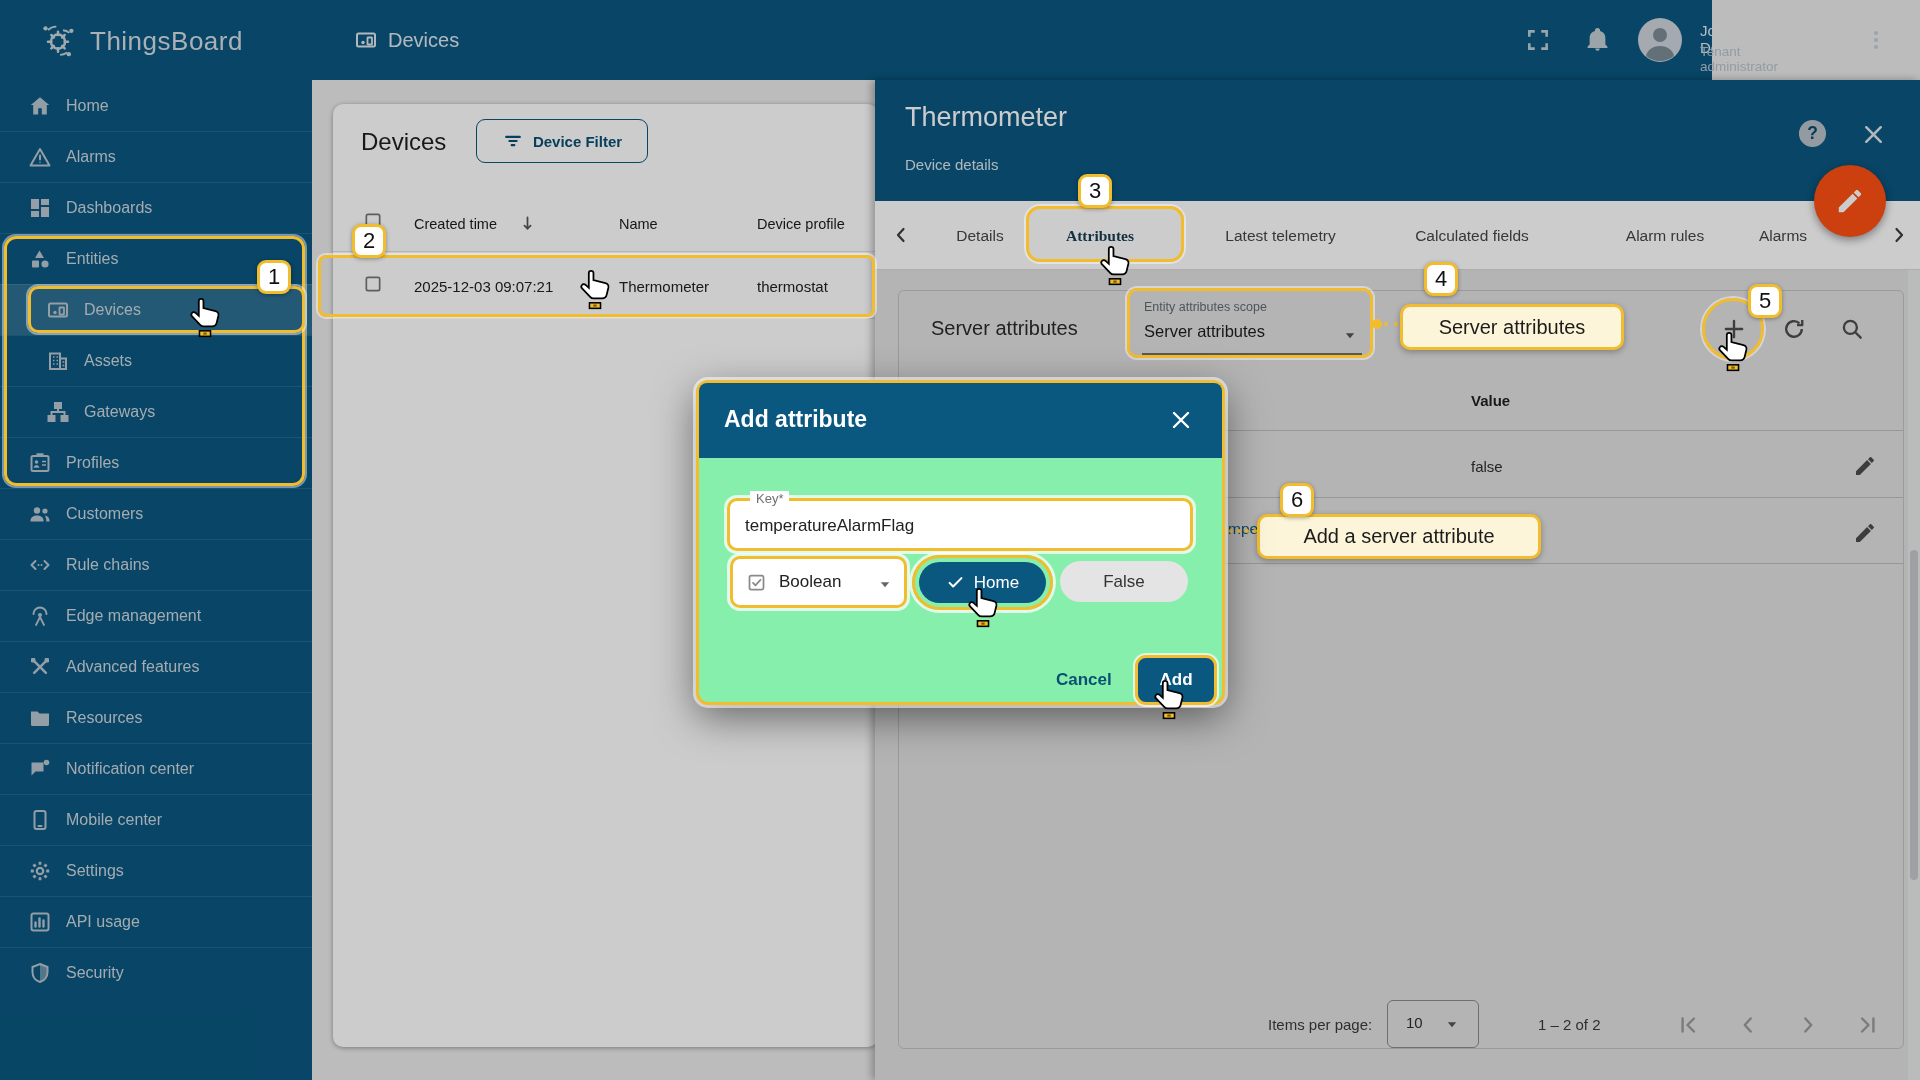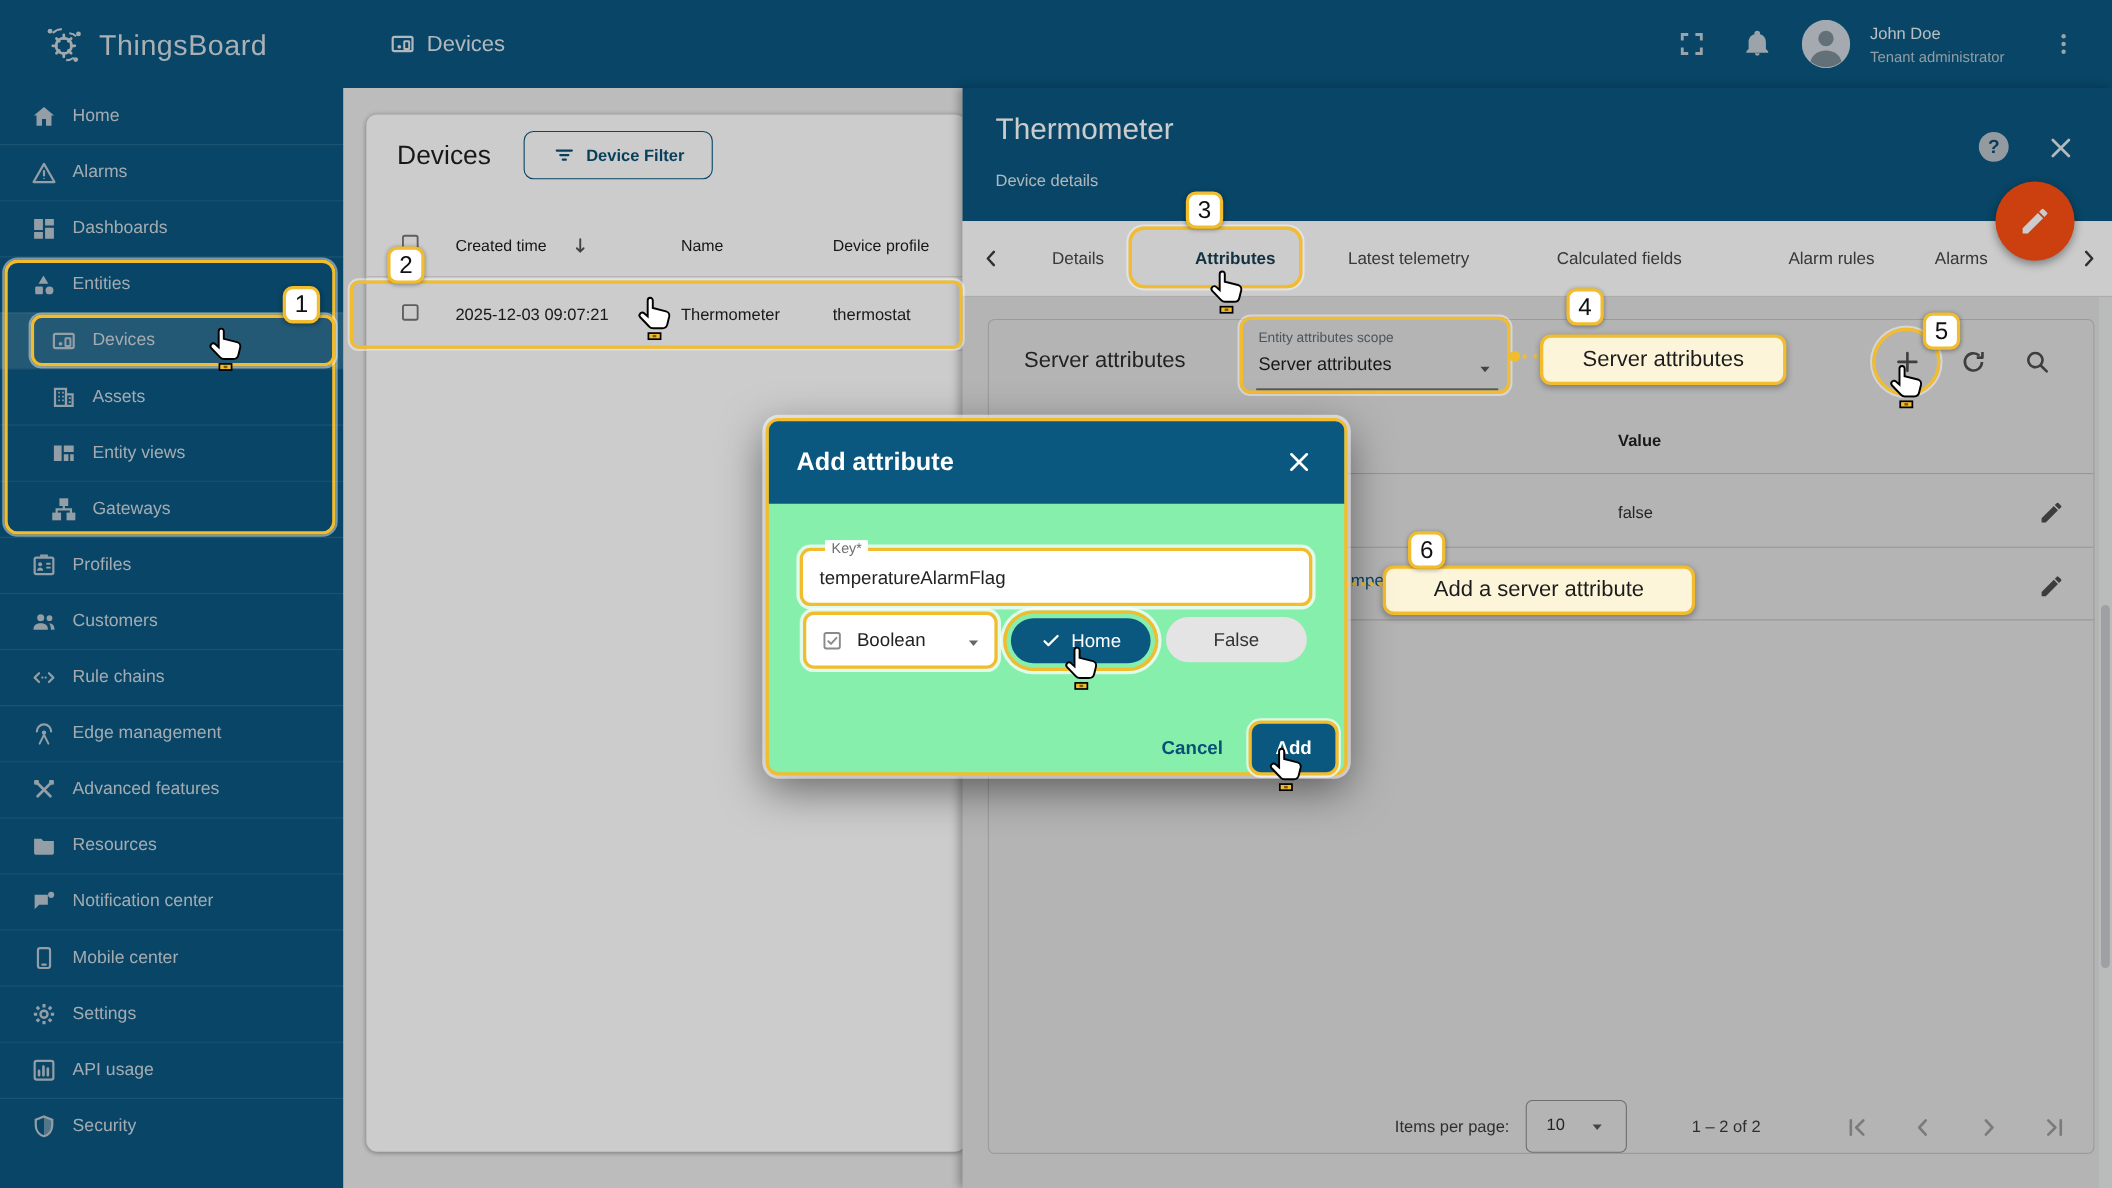--- a/index.html
+++ b/index.html
@@ -2,21 +2,21 @@
 <html><head>
 <meta charset="utf-8">
 <style>
   * { margin:0; padding:0; box-sizing:border-box; }
   html,body { width:1920px; height:1080px; overflow:hidden; }
   body { font-family:"Liberation Sans","DejaVu Sans",sans-serif; background:#ececec; position:relative; }
   .abs { position:absolute; }
   .ic svg { width:100%; height:100%; display:block; }
 
   
-  #topbar { position:absolute; left:0; top:0; width:1920px; height:80px; background:#0a5780; }
+  #topbar { position:absolute; left:0; top:0; width:1712px; height:80px; background:#0a5780; }
   .logo-txt { font-size:26px; color:#d5dde2; letter-spacing:.5px; }
   .page-title { font-size:20px; color:#dfe7ec; }
   .tb-ic { color:#c9d4da; }
 
   
   #sidebar { position:absolute; left:0; top:80px; width:356px; height:1000px; background:#0a5780; }
   .side-item { position:relative; height:51px; display:flex; align-items:center; border-top:1px solid rgba(255,255,255,.10); cursor:pointer; }
   .side-item:first-child { border-top:none; }
   .side-item .ic { width:24px; height:24px; margin-left:28px; color:#b9c6d0; flex:none; }
   .side-item .lbl { margin-left:14px; font-size:16px; font-weight:500; color:#cdd7de; white-space:nowrap; }
@@ -203,28 +203,20 @@
           <svg viewBox="0 0 24 24" fill="none" stroke="currentColor" stroke-width="2">
             <rect x="4" y="4.5" width="10" height="15.5"></rect>
             <rect x="14" y="9.5" width="6" height="10.5"></rect>
             <path d="M7 8h1.5M10.5 8H12M7 11.5h1.5M10.5 11.5H12M7 15h1.5M10.5 15h1.5M16.5 13h1.8M16.5 16.5h1.8" stroke-width="1.6"></path>
           </svg>
         </span>
         <span class="lbl">Assets</span>
       </div>
       <div class="side-item sub">
         <span class="ic">
-          <svg viewBox="0 0 24 24" fill="currentColor">
-            <path d="M3 5h7v14H3zM12 5h9v6h-9zM12 13h4.2v6H12zM17.8 13H21v6h-3.2z"></path>
-          </svg>
-        </span>
-        <span class="lbl">Entity views</span>
-      </div>
-      <div class="side-item sub">
-        <span class="ic">
           <svg viewBox="0 0 24 24" fill="none" stroke="currentColor" stroke-width="2">
             <rect x="9" y="3" width="6" height="5" fill="currentColor"></rect>
             <rect x="2.5" y="16" width="6" height="5" fill="currentColor"></rect>
             <rect x="15.5" y="16" width="6" height="5" fill="currentColor"></rect>
             <path d="M12 8v4M5.5 16v-4h13v4"></path>
           </svg>
         </span>
         <span class="lbl">Gateways</span>
       </div>
       <div class="side-item">
@@ -419,21 +411,21 @@
       </div>
   </div>
   <div id="tabstrip">
     <div class="tnav ic" style="left:14px;">
         <svg viewBox="0 0 24 24" fill="none" stroke="currentColor" stroke-width="2.2" stroke-linecap="round" stroke-linejoin="round">
           <path d="M14.5 6 9 12l5.5 6"></path>
         </svg>
       </div>
     <div id="tabs-host">
         <div class="tab" style="left: 62px; width: 86px;">Details</div>
-        <div class="tab active" style="left: 188px; width: 120px;">Attributes</div>
+        <div class="tab active" style="left: 165px; width: 120px; font-family: Liberation Serif, serif;">Attributes</div>
         <div class="tab" style="left: 318px; width: 175px;">Latest telemetry</div>
         <div class="tab" style="left: 512px; width: 170px;">Calculated fields</div>
         <div class="tab" style="left: 726px; width: 128px;">Alarm rules</div>
         <div class="tab" style="left: 868px; width: 80px;">Alarms</div>
       </div>
     <div class="tnav ic" style="left:1012px;">
         <svg viewBox="0 0 24 24" fill="none" stroke="currentColor" stroke-width="2.2" stroke-linecap="round" stroke-linejoin="round">
           <path d="M9.5 6 15 12l-5.5 6"></path>
         </svg>
       </div>

